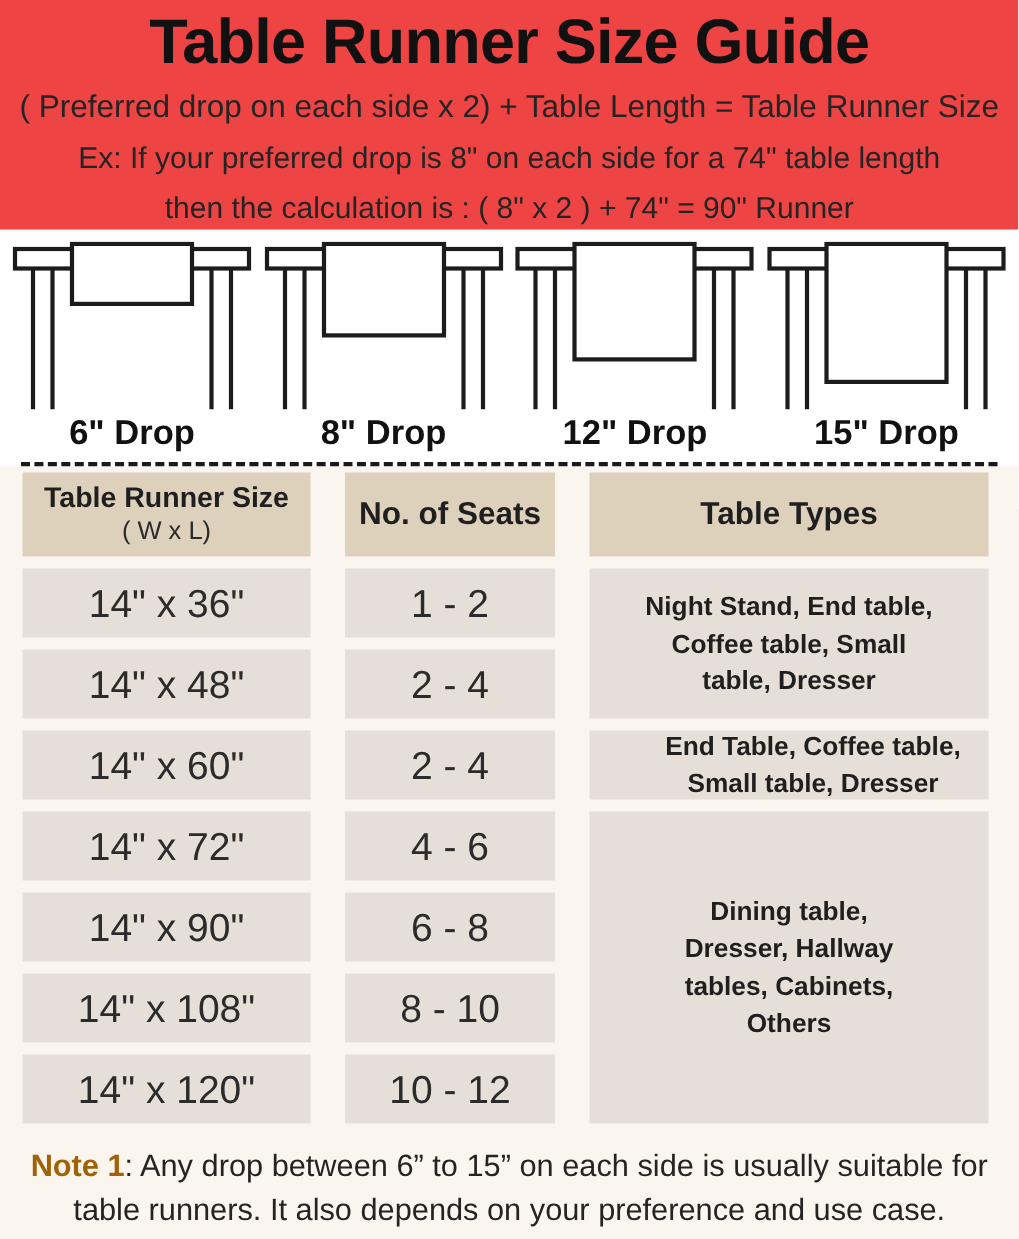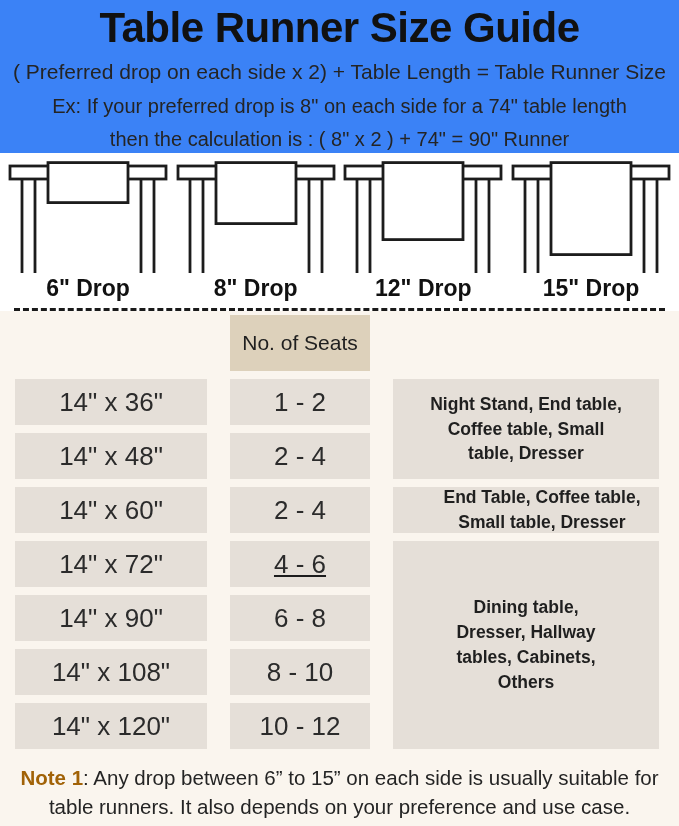--- a/index.html
+++ b/index.html
@@ -5,21 +5,21 @@
   html,body{margin:0;padding:0;background:#ffffff;}
   .page{
     position:relative;
     width:679px;height:826px;
     overflow:hidden;
     font-family:"Liberation Sans","DejaVu Sans",sans-serif;
     color:#1c1c1c;
     background:#ffffff;
   }
   
-  .top{ text-align:center; padding-top:2px; background:#3b82f6; }
+  .top{ text-align:center; padding-top:2px; background:#ef4444; }
   .title{
     margin:2px 0 8px 0;
     font-size:42px; font-weight:700; letter-spacing:-0.5px; color:#111;
   }
   .formula{ margin:0 0 9px 0; font-size:21px; color:#242424; }
   .exline{ margin:0 0 6px 0; font-size:20px; line-height:1.35; color:#242424; }
 
   
   .illustrations{
     display:flex; justify-content:space-between;
@@ -46,21 +46,21 @@
   }
   .cell{
     background:#e5dfd8;
     display:flex; flex-direction:column;
     align-items:center; justify-content:center;
     text-align:center;
   }
   .th{ background:#ddd1bb; }
   .h-main{ font-size:19px; font-weight:700; color:#1f1f1f; line-height:1.15; }
   .h-sub{ font-size:17px; font-weight:400; color:#2a2a2a; }
-  .h-one{ font-size:21px; font-weight:400; color:#1f1f1f; }
+  .h-one{ font-size:21px; font-weight:700; color:#1f1f1f; }
   .val{ font-size:26px; font-weight:400; color:#2b2b2b; }
   .types{
     font-size:17.5px; font-weight:700; color:#1f1f1f;
     line-height:1.42; white-space:pre-line;
   }
 
   
   .notes{ padding:14px 4px 0 4px; text-align:center; }
   .note{ margin:0 0 2px 0; font-size:20.5px; line-height:1.42; color:#242424; }
   .note b{ color:#a16207; }
@@ -136,23 +136,30 @@
     </figure>
 
   </div>
 
   <div class="dash-divider"></div>
 
   <div class="bottom">
 
     <div class="grid">
 
+      <div class="cell th" style="grid-column:1;grid-row:1;">
+        <span class="h-main">Table Runner Size</span>
+        <span class="h-sub">( W x L)</span>
+      </div>
       <div class="cell th" style="grid-column:2;grid-row:1;">
         <span class="h-one">No. of Seats</span>
       </div>
+      <div class="cell th" style="grid-column:3;grid-row:1;">
+        <span class="h-one">Table Types</span>
+      </div>
 
       <div class="cell" style="grid-column:1;grid-row:2;">
           <span class="val">14" x 36"</span>
         </div>
       <div class="cell" style="grid-column:1;grid-row:3;">
           <span class="val">14" x 48"</span>
         </div>
       <div class="cell" style="grid-column:1;grid-row:4;">
           <span class="val">14" x 60"</span>
         </div>
@@ -171,21 +178,21 @@
 
       <div class="cell" style="grid-column:2;grid-row:2;">
           <span class="val">1 - 2</span>
         </div>
       <div class="cell" style="grid-column:2;grid-row:3;">
           <span class="val">2 - 4</span>
         </div>
       <div class="cell" style="grid-column:2;grid-row:4;">
           <span class="val">2 - 4</span>
         </div>
-      <div class="cell" style="grid-column:2;grid-row:5;text-decoration:underline;">
+      <div class="cell" style="grid-column:2;grid-row:5;">
           <span class="val">4 - 6</span>
         </div>
       <div class="cell" style="grid-column:2;grid-row:6;">
           <span class="val">6 - 8</span>
         </div>
       <div class="cell" style="grid-column:2;grid-row:7;">
           <span class="val">8 - 10</span>
         </div>
       <div class="cell" style="grid-column:2;grid-row:8;">
           <span class="val">10 - 12</span>

